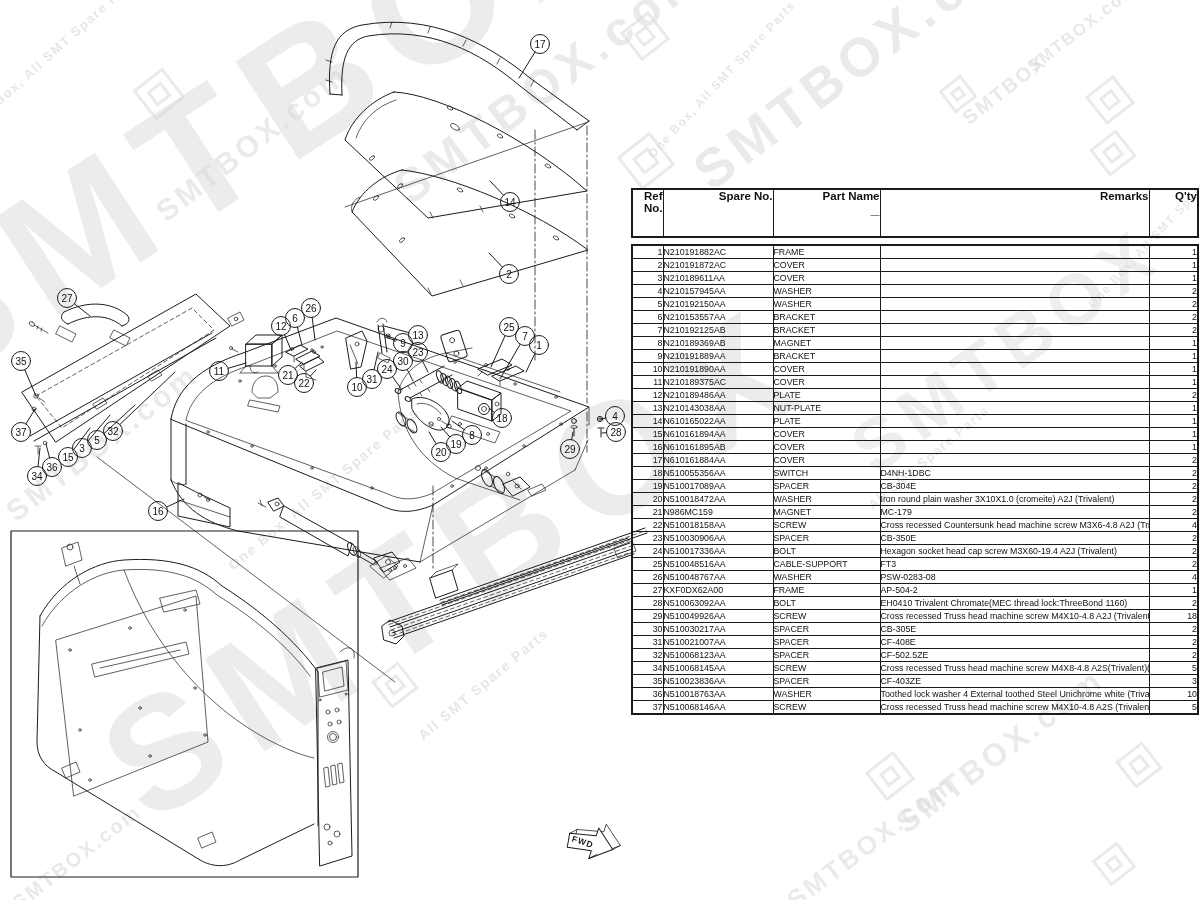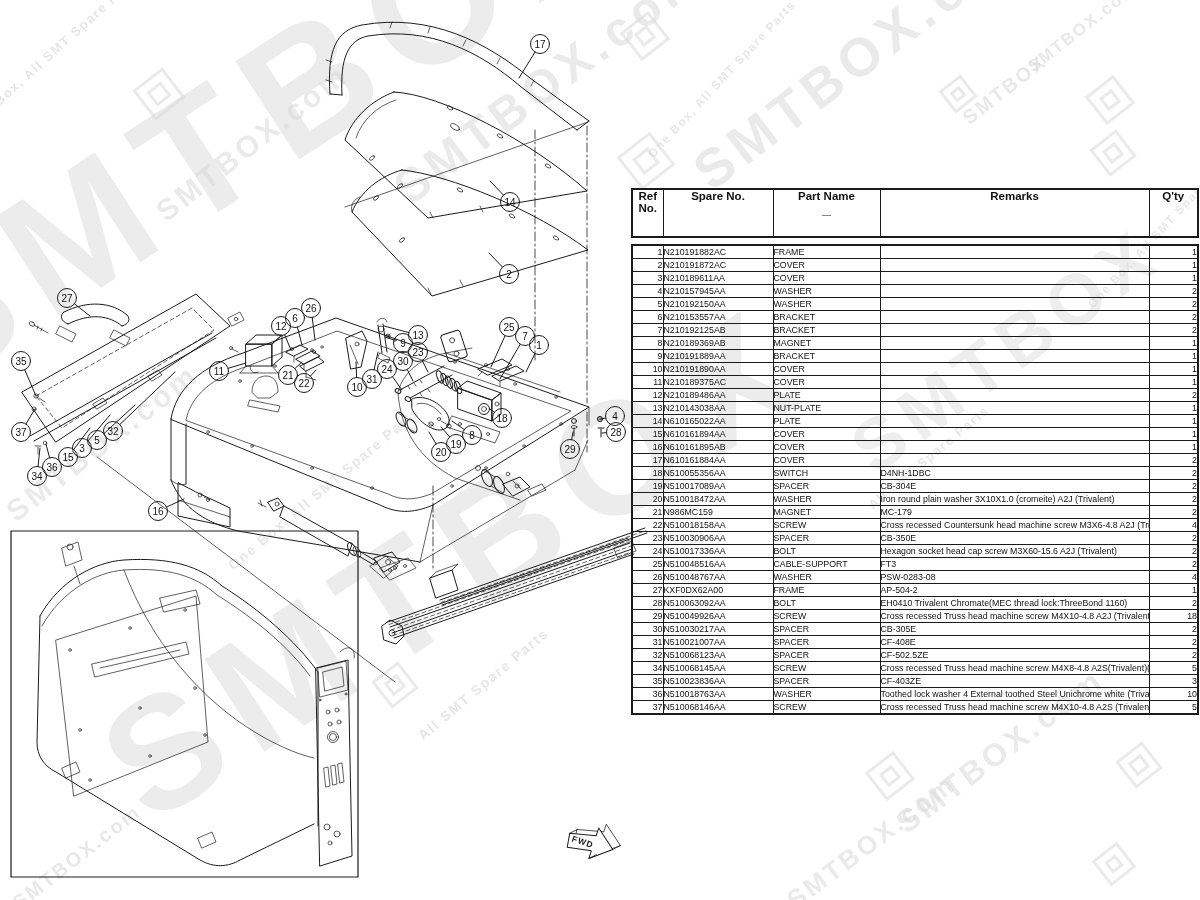--- a/index.html
+++ b/index.html
@@ -21,21 +21,21 @@
   .callout-circle{fill:#fff}
   .callout-num{font-size:10px;fill:#111;text-anchor:middle;stroke:none}
   .fwd-label{font-size:8.5px;font-weight:bold;fill:#1c1c1c;stroke:none;letter-spacing:1px}
   
   #parts-table-wrap{position:absolute;left:631px;top:188px;width:566px;z-index:2}
   #parts-table-wrap table{border-collapse:collapse;table-layout:fixed;width:566px;
       border:2px solid #1a1a1a}
   #parts-table-wrap th,#parts-table-wrap td{border:1px solid #1a1a1a;overflow:hidden;
       white-space:nowrap;padding:0}
   .hdr th{height:46px;vertical-align:top;padding-top:9px;font-size:11.5px;
-      font-weight:bold;text-align:center;line-height:12px}
+      font-weight:bold;text-align:right;line-height:12px}
   .hdr .hdr-mark{margin-top:7px;font-size:9px;font-weight:normal;color:#444}
   #body-table{margin-top:6px}
   #body-table td{height:12px;line-height:12px;font-size:8.8px}
   td.c-ref{text-align:right;padding-right:3px}
   td.c-no{padding-left:4px}
   td.c-nm{padding-left:4px}
   td.c-rem{padding-left:3px;font-size:8.6px}
   td.c-rem.small{font-size:7.2px}
   td.c-qty{text-align:right;padding-right:4px;font-size:9px}
   tr.sep td{border-top-width:2px}
@@ -732,21 +732,21 @@
           <td class="c-ref">23</td>
           <td class="c-no">N510030906AA</td>
           <td class="c-nm">SPACER</td>
           <td class="c-rem">CB-350E</td>
           <td class="c-qty">2</td>
         </tr>
         <tr>
           <td class="c-ref">24</td>
           <td class="c-no">N510017336AA</td>
           <td class="c-nm">BOLT</td>
-          <td class="c-rem small">Hexagon socket head cap screw M3X60-15.6 A2J (Trivalent)</td>
+          <td class="c-rem small">Hexagon socket head cap screw M3X60-19.4 A2J (Trivalent)</td>
           <td class="c-qty">2</td>
         </tr>
         <tr>
           <td class="c-ref">25</td>
           <td class="c-no">N510048516AA</td>
           <td class="c-nm">CABLE-SUPPORT</td>
           <td class="c-rem">FT3</td>
           <td class="c-qty">2</td>
         </tr>
         <tr>

